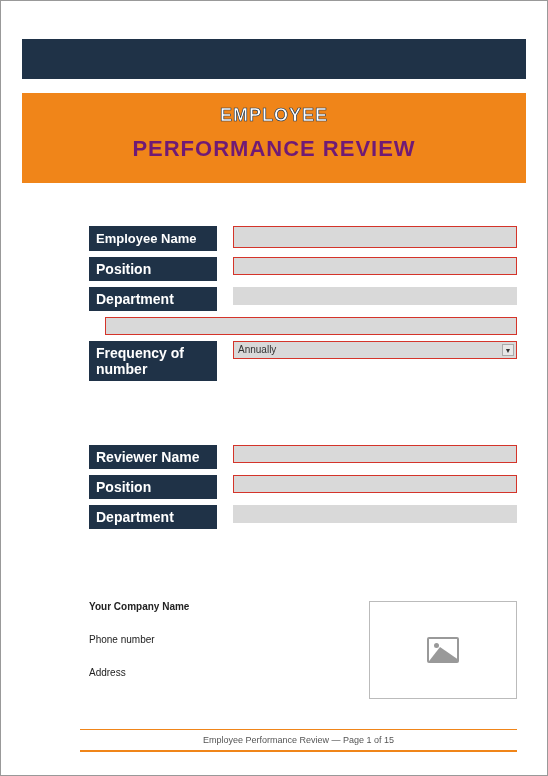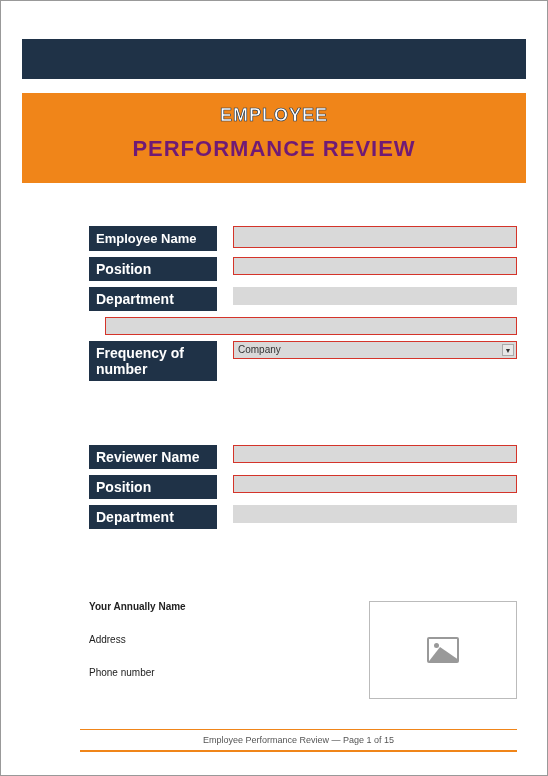--- a/index.html
+++ b/index.html
@@ -161,21 +161,21 @@
     <div class="val"></div>
   </div>
   <div class="row">
     <div class="gap"></div>
     <div class="val req"></div>
   </div>
   <div class="row">
     <div class="lbl">Frequency of number</div>
     <div class="gap"></div>
     <div class="val sel">
-      <span>Company</span>
+      <span>Annually</span>
       <span class="arrow">▼</span>
     </div>
   </div>
 
   <div class="section-gap"></div>
 
   <div class="row">
     <div class="lbl">Reviewer Name</div>
     <div class="gap"></div>
     <div class="val req"></div>
@@ -188,23 +188,23 @@
   <div class="row">
     <div class="lbl">Department</div>
     <div class="gap"></div>
     <div class="val"></div>
   </div>
 
 </div>
 
 <div class="company-block">
   <div class="company-text">
-    <div class="cname">Your Annually Name</div>
+    <div class="cname">Your Company Name</div>
+    <div>Phone number</div>
     <div>Address</div>
-    <div>Phone number</div>
   </div>
   <div class="img-box">
     <div class="img-icon"></div>
   </div>
 </div>
 
 <div class="footer">
   <div class="line1"></div>
   <div class="txt">Employee Performance Review — Page 1 of 15</div>
   <div class="line2"></div>

